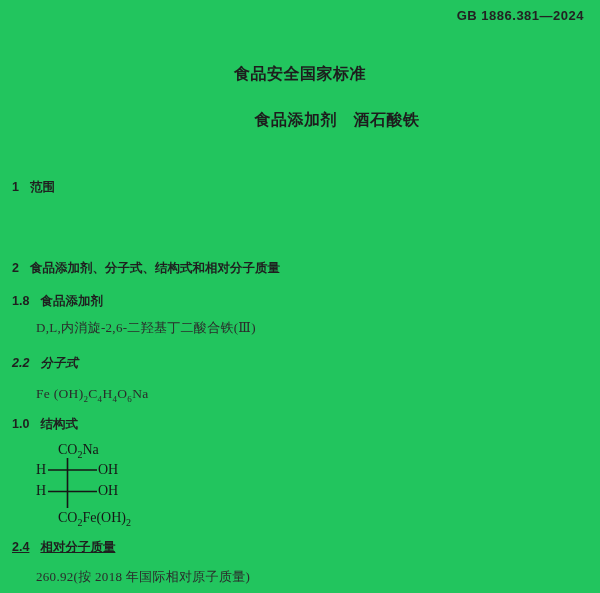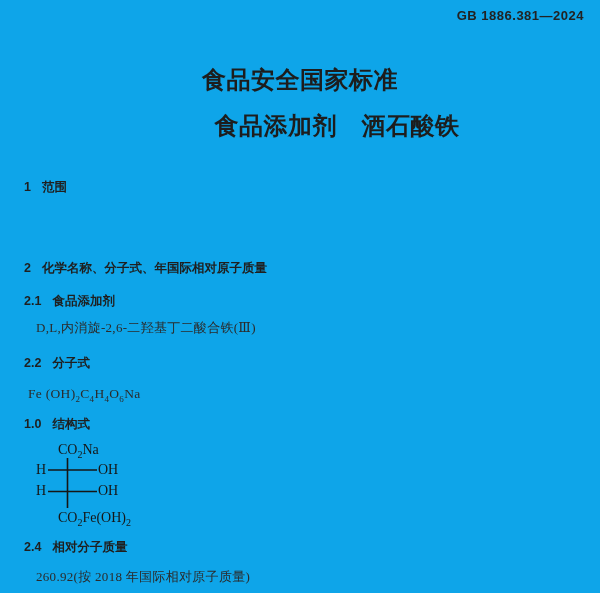--- a/index.html
+++ b/index.html
@@ -1,21 +1,21 @@
 <!DOCTYPE html>
 <html><head>
 <meta charset="utf-8">
 <style>
   * { margin: 0; padding: 0; box-sizing: border-box; }
   html, body { background: #ffffff; }
   .page {
     position: relative;
     width: 600px;
     height: 593px;
-    background: #0ea5e9;
+    background: #22c55e;
     color: #2b2b2b;
     font-family: "Liberation Serif", "DejaVu Serif", serif;
     overflow: hidden;
   }
   .doc-number {
     position: absolute;
     top: 8px;
     right: 16px;
     font-family: "Liberation Sans", "DejaVu Sans", sans-serif;
     font-weight: bold;
@@ -24,57 +24,57 @@
     color: #222;
   }
   .title {
     position: absolute;
     left: 0;
     width: 100%;
     text-align: center;
     font-family: "Liberation Sans", "DejaVu Sans", sans-serif;
     font-weight: bold;
     color: #1d1d1d;
-    font-size: 24px;
+    font-size: 16px;
     letter-spacing: 0.5px;
   }
   .title-1 { top: 64px; }
   .title-2 { top: 110px; margin-left: 37px; }
   .sec-heading {
     position: absolute;
-    left: 24px;
+    left: 12px;
     font-family: "Liberation Sans", "DejaVu Sans", sans-serif;
     font-weight: bold;
     font-size: 12.5px;
     color: #1f1f1f;
     white-space: nowrap;
   }
   .sec-heading .num { margin-right: 11px; }
   .h-s1   { top: 179px; }
   .h-s2   { top: 260px; }
   .h-s2-1 { top: 293px; }
-  .h-s2-2 { top: 355px; }
+  .h-s2-2 { top: 355px; font-style: italic; }
   .h-s2-3 { top: 416px; }
-  .h-s2-4 { top: 539px; }
+  .h-s2-4 { top: 539px; text-decoration: underline; }
   .body-text {
     position: absolute;
     font-size: 13px;
     color: #2b2b2b;
     letter-spacing: 0.3px;
     white-space: nowrap;
   }
   .scope-p {
     left: 12px;
     top: 216px;
     width: 580px;
     text-indent: 2em;
     white-space: normal;
   }
   .chem-name { left: 36px; top: 319px; }
-  .formula   { left: 28px; top: 386px; font-size: 13.5px; }
+  .formula   { left: 36px; top: 386px; font-size: 13.5px; }
   .formula sub, .rel-mass sub { font-size: 9px; }
   .rel-mass  { left: 36px; top: 568px; }
   sub { line-height: 0; }
   
   .structure {
     position: absolute;
     left: 35px;
     top: 439px;
     width: 160px;
     height: 96px;
@@ -106,25 +106,25 @@
 
   <div class="title title-1">食品安全国家标准</div>
   <div class="title title-2">食品添加剂　酒石酸铁</div>
 
   <div class="sec-heading h-s1">
     <span class="num">1</span><span>范围</span>
   </div>
 
 
   <div class="sec-heading h-s2">
-    <span class="num">2</span><span>化学名称、分子式、年国际相对原子质量</span>
+    <span class="num">2</span><span>食品添加剂、分子式、结构式和相对分子质量</span>
   </div>
 
   <div class="sec-heading h-s2-1">
-    <span class="num">2.1</span><span>食品添加剂</span>
+    <span class="num">1.8</span><span>食品添加剂</span>
   </div>
 
   <p class="body-text chem-name">D,L,内消旋-2,6-二羟基丁二酸合铁(Ⅲ)</p>
 
   <div class="sec-heading h-s2-2">
     <span class="num">2.2</span><span>分子式</span>
   </div>
 
   <p class="body-text formula"><span>Fe (OH)</span><sub>2</sub><span>C</span><sub>4</sub><span>H</span><sub>4</sub><span>O</span><sub>6</sub><span>Na</span></p>
 

